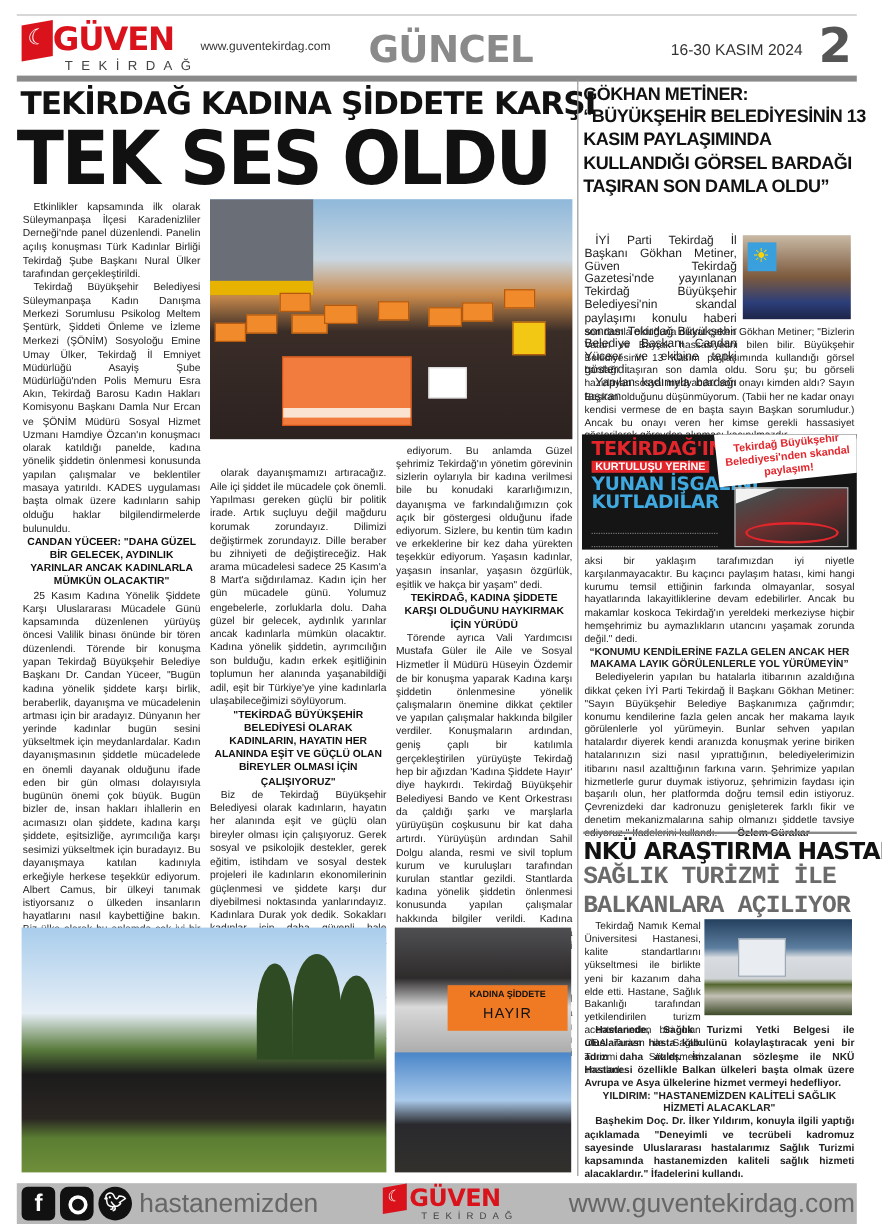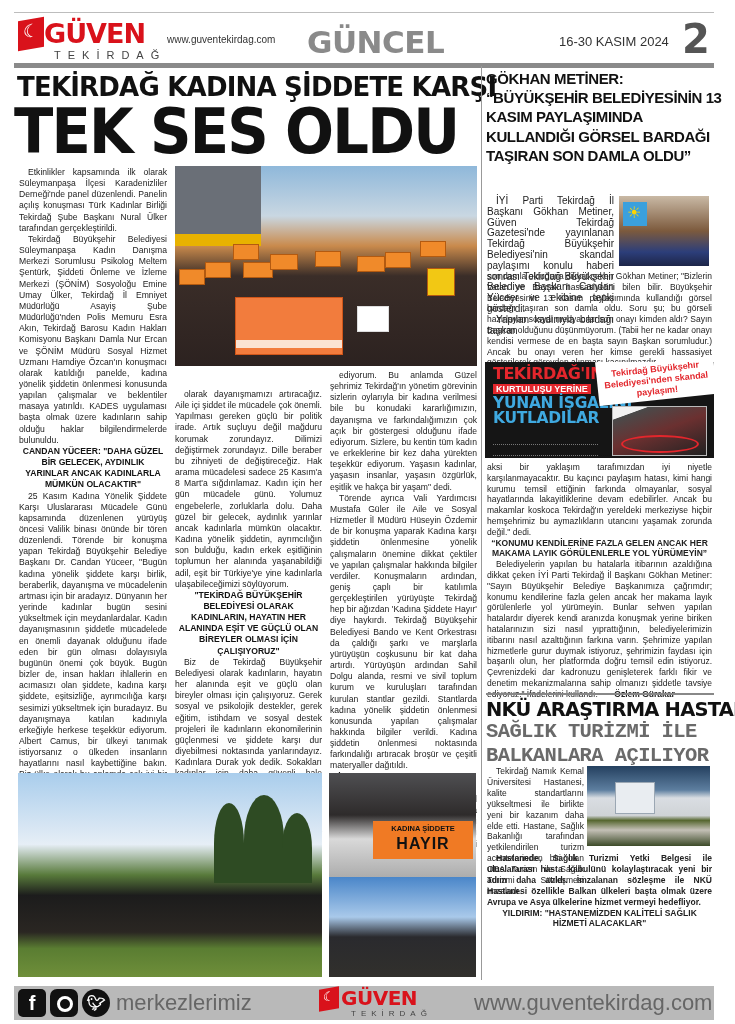--- a/index.html
+++ b/index.html
@@ -36,21 +36,21 @@
   .photo-march .sign { position: absolute; width: 26px; height: 16px; background: #f08a2a; border: 1px solid #b35a10; }
   .photo-march .banner { position: absolute; left: 60px; top: 131px; width: 108px; height: 58px; background: #f27c3d; border: 1px solid #d0561a; }
   .photo-march .banner .stripe { position: absolute; left: 0; right: 0; top: 42px; height: 8px; background: #fbe3d2; }
   .photo-march .building { position: absolute; left: 0; top: 0; width: 86px; height: 80px; background: #6a6f77; border-bottom: 12px solid #e8b200; }
 
   .photo-group { left: 18px; top: 773px; width: 304px; height: 204px; background: linear-gradient(180deg, #a9cdec 0%, #e6eef6 35%, #587a3b 50%, #1c1c1c 60%, #2a2622 78%, #5a7d32 86%, #6f8f3a 100%); }
   .photo-group .tree { position: absolute; width: 30px; background: #2e4b23; border-radius: 50% 50% 0 0; }
   .photo-panel { left: 329px; top: 773px; width: 147px; height: 120px; background: linear-gradient(180deg, #4f4f52 0%, #2e2b2b 35%, #d9d9d9 55%, #9a9a9a 100%); }
   .photo-panel .hayir { position: absolute; left: 44px; top: 48px; width: 100px; height: 38px; background: #f07a24; color: #111; text-align: center; }
   .photo-panel .hayir .l1 { font-size: 7.5px; font-weight: bold; line-height: 12px; margin-top: 2px; }
-  .photo-panel .hayir .l2 { font-size: 16px; font-weight: bold; line-height: 18px; letter-spacing: 1px; }
+  .photo-panel .hayir .l2 { font-size: 12px; font-weight: normal; line-height: 18px; letter-spacing: 1px; }
   .photo-tree { left: 329px; top: 877px; width: 147px; height: 100px; background: linear-gradient(180deg, #4a86c9 0%, #a9c9ea 40%, #2a2a2e 60%, #31302c 100%); }
 
   
   .rdivider { position: absolute; left: 481px; top: 66px; width: 1px; height: 914px; background: #999; }
   .r-head { position: absolute; left: 486px; top: 69px; width: 240px; font-family: Liberation Sans, sans-serif; font-weight: 900; font-size: 15px; line-height: 19.2px; letter-spacing: -0.4px; color: #111; }
   .r-photo { left: 619px; top: 196px; width: 90px; height: 70px; background: linear-gradient(180deg, #c9b9a5 0%, #7c5a3d 50%, #2c3e7a 80%, #1d2548 100%); }
   .r-photo .logo-iyi { position: absolute; left: 4px; top: 6px; width: 24px; height: 24px; background: #3aa0dd; }
   .r-photo .logo-iyi::after { content: "☀"; position: absolute; left: 4px; top: 1px; color: #ffd400; font-size: 16px; }
   .r-text-a { position: absolute; left: 487px; top: 196px; width: 127px; font-size: 10px; line-height: 10.8px; text-align: justify; color: #222; }
   .r-text-a p { text-indent: 9px; }
@@ -138,20 +138,21 @@
 </div>
 
 <div class="col c2">
   <p>olarak dayanışmamızı artıracağız. Aile içi şiddet ile mücadele çok önemli. Yapılması gereken güçlü bir politik irade. Artık suçluyu değil mağduru korumak zorundayız. Dilimizi değiştirmek zorundayız. Dille beraber bu zihniyeti de değiştireceğiz. Hak arama mücadelesi sadece 25 Kasım'a 8 Mart'a sığdırılamaz. Kadın için her gün mücadele günü. Yolumuz engebelerle, zorluklarla dolu. Daha güzel bir gelecek, aydınlık yarınlar ancak kadınlarla mümkün olacaktır. Kadına yönelik şiddetin, ayrımcılığın son bulduğu, kadın erkek eşitliğinin toplumun her alanında yaşanabildiği adil, eşit bir Türkiye'ye yine kadınlarla ulaşabileceğimizi söylüyorum.</p>
   <h4>"TEKİRDAĞ BÜYÜKŞEHİR BELEDİYESİ OLARAK KADINLARIN, HAYATIN HER ALANINDA EŞİT VE GÜÇLÜ OLAN BİREYLER OLMASI İÇİN ÇALIŞIYORUZ"</h4>
   <p>Biz de Tekirdağ Büyükşehir Belediyesi olarak kadınların, hayatın her alanında eşit ve güçlü olan bireyler olması için çalışıyoruz. Gerek sosyal ve psikolojik destekler, gerek eğitim, istihdam ve sosyal destek projeleri ile kadınların ekonomilerinin güçlenmesi ve şiddete karşı dur diyebilmesi noktasında yanlarındayız. Kadınlara Durak yok dedik. Sokakları kadınlar için daha güvenli hale getirmeye çalıştık. Kadın danışma merkezlerimiz, meslek edindirme kurslarımız devam ediyor. Bu kentin çağdaş yüzüne, eşit kültürüne, güzel Tekirdağ'ımızın şefkatli ruhuna sonuna dek sahip çıkacağıma herşeyden önce kadın kimliğimle söz veriyorum. Kadınların nefes aldığını sonuna kadar hissettiği, özgürce, eşitçe yaşadığı ve asla şiddetin hiçbir türüne asla maruz kalmadığı bir şehir için çalıştığımızı ifade</p>
 </div>
 
 <div class="col c3">
   <p>ediyorum. Bu anlamda Güzel şehrimiz Tekirdağ'ın yönetim görevinin sizlerin oylarıyla bir kadına verilmesi bile bu konudaki kararlığımızın, dayanışma ve farkındalığımızın çok açık bir göstergesi olduğunu ifade ediyorum. Sizlere, bu kentin tüm kadın ve erkeklerine bir kez daha yürekten teşekkür ediyorum. Yaşasın kadınlar, yaşasın insanlar, yaşasın özgürlük, eşitlik ve hakça bir yaşam" dedi.</p>
+  <h4>TEKİRDAĞ, KADINA ŞİDDETE KARŞI OLDUĞUNU HAYKIRMAK İÇİN YÜRÜDÜ</h4>
   <p>Törende ayrıca Vali Yardımcısı Mustafa Güler ile Aile ve Sosyal Hizmetler İl Müdürü Hüseyin Özdemir de bir konuşma yaparak Kadına karşı şiddetin önlenmesine yönelik çalışmaların önemine dikkat çektiler ve yapılan çalışmalar hakkında bilgiler verdiler. Konuşmaların ardından, geniş çaplı bir katılımla gerçekleştirilen yürüyüşte Tekirdağ hep bir ağızdan 'Kadına Şiddete Hayır' diye haykırdı. Tekirdağ Büyükşehir Belediyesi Bando ve Kent Orkestrası da çaldığı şarkı ve marşlarla yürüyüşün coşkusunu bir kat daha artırdı. Yürüyüşün ardından Sahil Dolgu alanda, resmi ve sivil toplum kurum ve kuruluşları tarafından kurulan stantlar gezildi. Stantlarda kadına yönelik şiddetin önlenmesi konusunda yapılan çalışmalar hakkında bilgiler verildi. Kadına şiddetin önlenmesi noktasında farkındalığı artıracak broşür ve çeşitli materyaller dağıtıldı.</p>
   <h4>ŞİDDET KURBANI OLAN 52 KADIN ANISINA AĞAÇ DİKİLDİ</h4>
   <p>Etkinliklerin son bölümünde Sahil Amfi Tiyatro'nun arka kısmında bulunan alanda, 2012-2024 yılları arasında Tekirdağ'da şiddet kurbanı olan 52 kadın anısına ağaç dikimi gerçekleştirildi.</p>
 </div>
 
 <div class="photo photo-group">
   <span class="tree" style="left:196px;top:30px;height:80px;"></span>
   <span class="tree" style="left:226px;top:22px;height:88px;width:40px;"></span>
   <span class="tree" style="left:264px;top:40px;height:70px;"></span>
 </div>
@@ -200,26 +201,27 @@
 
 <div class="r-text-d">
   <p>Tekirdağ Namık Kemal Üniversitesi Hastanesi, kalite standartlarını yükseltmesi ile birlikte yeni bir kazanım daha elde etti. Hastane, Sağlık Bakanlığı tarafından yetkilendirilen turizm acentelerinden biri olan OBA Turizm ile Sağlık Turizmi Sözleşmesi imzaladı.</p>
 </div>
 <div class="photo hosp-photo">
   <span class="bld"></span>
 </div>
 <div class="r-text-e">
   <p>Hastanede, Sağlık Turizmi Yetki Belgesi ile uluslararası hasta kabulünü kolaylaştıracak yeni bir adım daha atıldı. İmzalanan sözleşme ile NKÜ Hastanesi özellikle Balkan ülkeleri başta olmak üzere Avrupa ve Asya ülkelerine hizmet vermeyi hedefliyor.</p>
   <h4>YILDIRIM: "HASTANEMİZDEN KALİTELİ SAĞLIK HİZMETİ ALACAKLAR"</h4>
+  <p>Başhekim Doç. Dr. İlker Yıldırım, konuyla ilgili yaptığı açıklamada "Deneyimli ve tecrübeli kadromuz sayesinde Uluslararası hastalarımız Sağlık Turizmi kapsamında hastanemizden kaliteli sağlık hizmeti alacaklardır." İfadelerini kullandı.</p>
 </div>
 
 <footer class="footer">
   <span class="social fb">f</span>
   <span class="social ig"></span>
   <span class="social tw">🐦︎</span>
-  <span class="f-handle">merkezlerimiz</span>
+  <span class="f-handle">hastanemizden</span>
   <div class="f-logo">
     <span class="flag"></span>
     <span class="brand">GÜVEN</span>
     <span class="sub">TEKİRDAĞ</span>
   </div>
   <span class="f-url">www.guventekirdag.com</span>
 </footer>
 
 </body></html>

